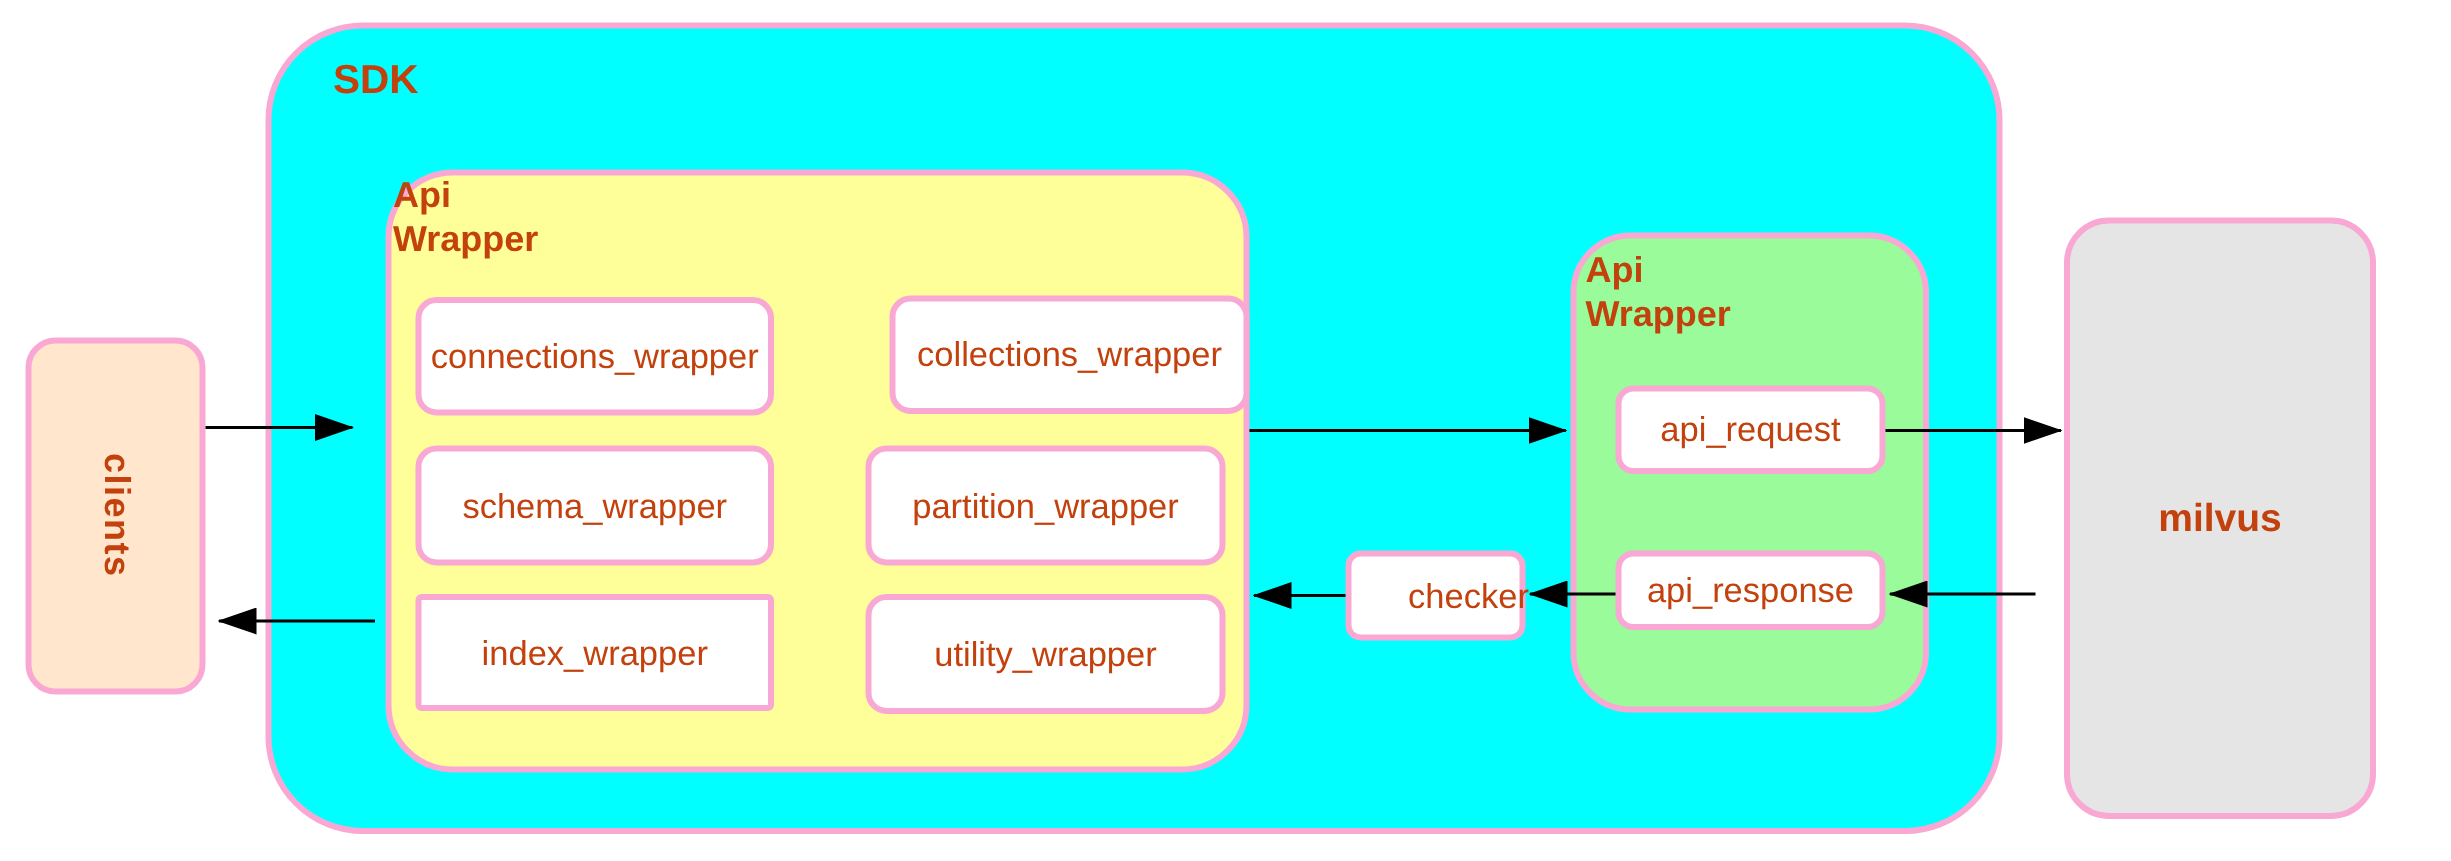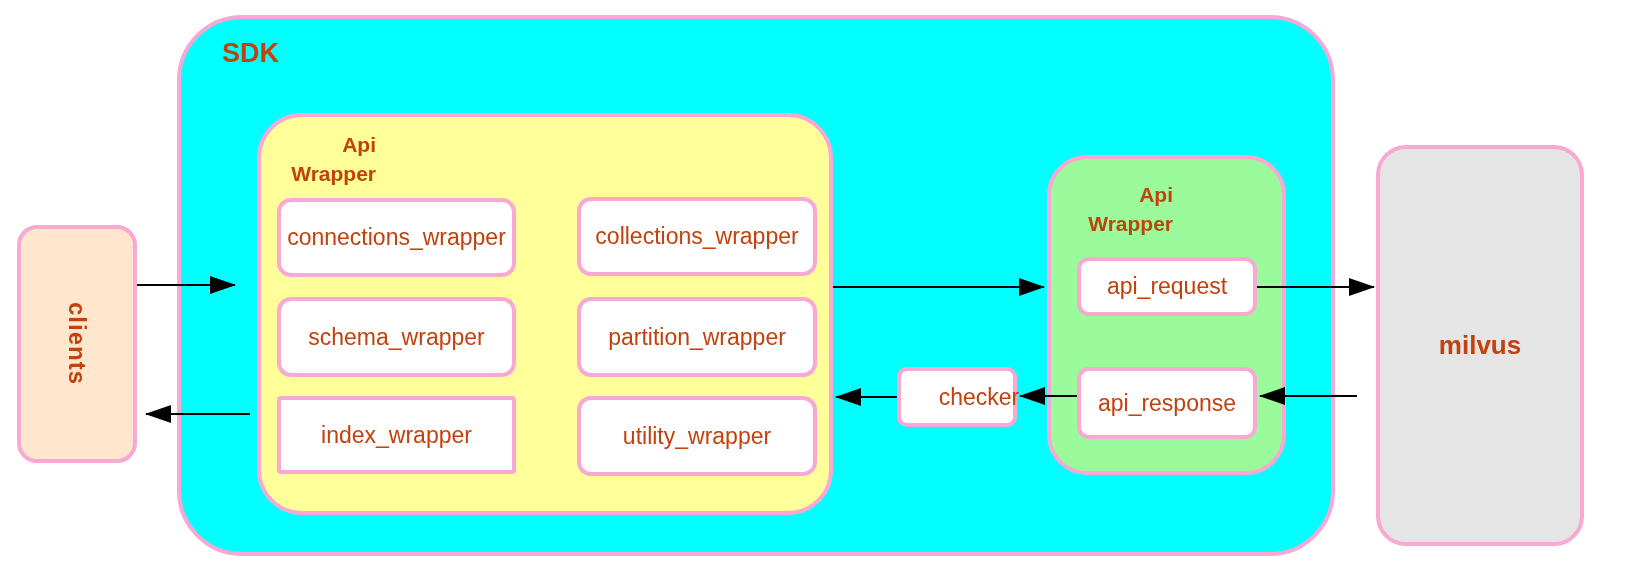--- a/index.html
+++ b/index.html
@@ -6,21 +6,21 @@
   .canvas{
     position:relative;width:1634px;height:574px;background:#ffffff;overflow:hidden;
     font-family:"Liberation Sans",sans-serif;color:#c2410c;
   }
   .shape{position:absolute;border:4px solid #f9a8d4;box-sizing:border-box;}
   .container-label{position:absolute;font-weight:bold;}
   .leaf{
     display:flex;align-items:center;justify-content:center;
     background:#fff;font-size:23px;white-space:nowrap;
   }
-  .two-line{text-align:right;line-height:29px;font-size:21px;font-weight:bold;margin-top:14px;}
+  .two-line{text-align:left;line-height:29px;font-size:24px;font-weight:bold;}
   
   .clients{left:17px;top:225px;width:120px;height:238px;border-radius:20px;
     display:flex;align-items:center;justify-content:center;}
   .clients span{writing-mode:vertical-rl;font-weight:bold;font-size:24px;letter-spacing:1px;}
   
   .sdk{left:177px;top:15px;width:1158px;height:541px;border-radius:65px;}
   .sdk-label{left:222px;top:38px;font-size:27px;}
   
   .wrapper{left:257px;top:113px;width:576px;height:402px;border-radius:45px;}
   .wrapper-label{left:262px;top:116px;width:114px;}
@@ -30,21 +30,21 @@
   .b-schema{left:277px;top:297px;width:239px;height:80px;border-radius:14px;}
   .b-partition{left:577px;top:297px;width:240px;height:80px;border-radius:14px;}
   .b-index{left:277px;top:396px;width:239px;height:78px;border-radius:4px;}
   .b-utility{left:577px;top:396px;width:240px;height:80px;border-radius:14px;}
   
   .checker{left:897px;top:367px;width:120px;height:60px;border-radius:10px;}
   
   .gateway{left:1047px;top:155px;width:239px;height:320px;border-radius:40px;}
   .gateway-label{left:1057px;top:166px;width:116px;}
   .b-request{left:1077px;top:257px;width:180px;height:59px;border-radius:12px;}
-  .b-response{left:1077px;top:367px;width:180px;height:72px;border-radius:12px;}
+  .b-response{left:1077px;top:367px;width:180px;height:53px;border-radius:12px;}
   
   .milvus{left:1376px;top:145px;width:208px;height:401px;border-radius:30px;
     display:flex;align-items:center;justify-content:center;font-size:26px;font-weight:bold;}
   
   .arrows{position:absolute;left:0;top:0;width:1634px;height:574px;pointer-events:none;}
   .arrows line{stroke:#000;stroke-width:2;}
 </style>
 </head>
 <body>
 
@@ -53,21 +53,21 @@
   <div class="shape sdk" style="background-color: rgb(0, 255, 255);"></div>
   <div class="container-label sdk-label">SDK</div>
 
   <div class="shape wrapper" style="background-color: rgb(255, 255, 153);"></div>
   <div class="container-label wrapper-label two-line">
     <div>Api</div>
     <div>Wrapper</div>
   </div>
 
   <div class="shape leaf b-connections" style="background-color: rgb(255, 255, 255);">connections_wrapper</div>
-  <div class="shape leaf b-collections" style="background-color: rgb(255, 255, 255);">collections_wrapper</div>
+  <div class="shape leaf b-collections" style="background-color: rgb(255, 255, 255); margin-left: 16px;">collections_wrapper</div>
   <div class="shape leaf b-schema" style="background-color: rgb(255, 255, 255);">schema_wrapper</div>
   <div class="shape leaf b-partition" style="background-color: rgb(255, 255, 255);">partition_wrapper</div>
   <div class="shape leaf b-index" style="background-color: rgb(255, 255, 255);">index_wrapper</div>
   <div class="shape leaf b-utility" style="background-color: rgb(255, 255, 255);">utility_wrapper</div>
 
   <div class="shape leaf checker" style="background-color: rgb(255, 255, 255); padding-left: 44px;">checker</div>
 
   <div class="shape gateway" style="background-color: rgb(153, 251, 153);"></div>
   <div class="container-label gateway-label two-line">
     <div>Api</div>

